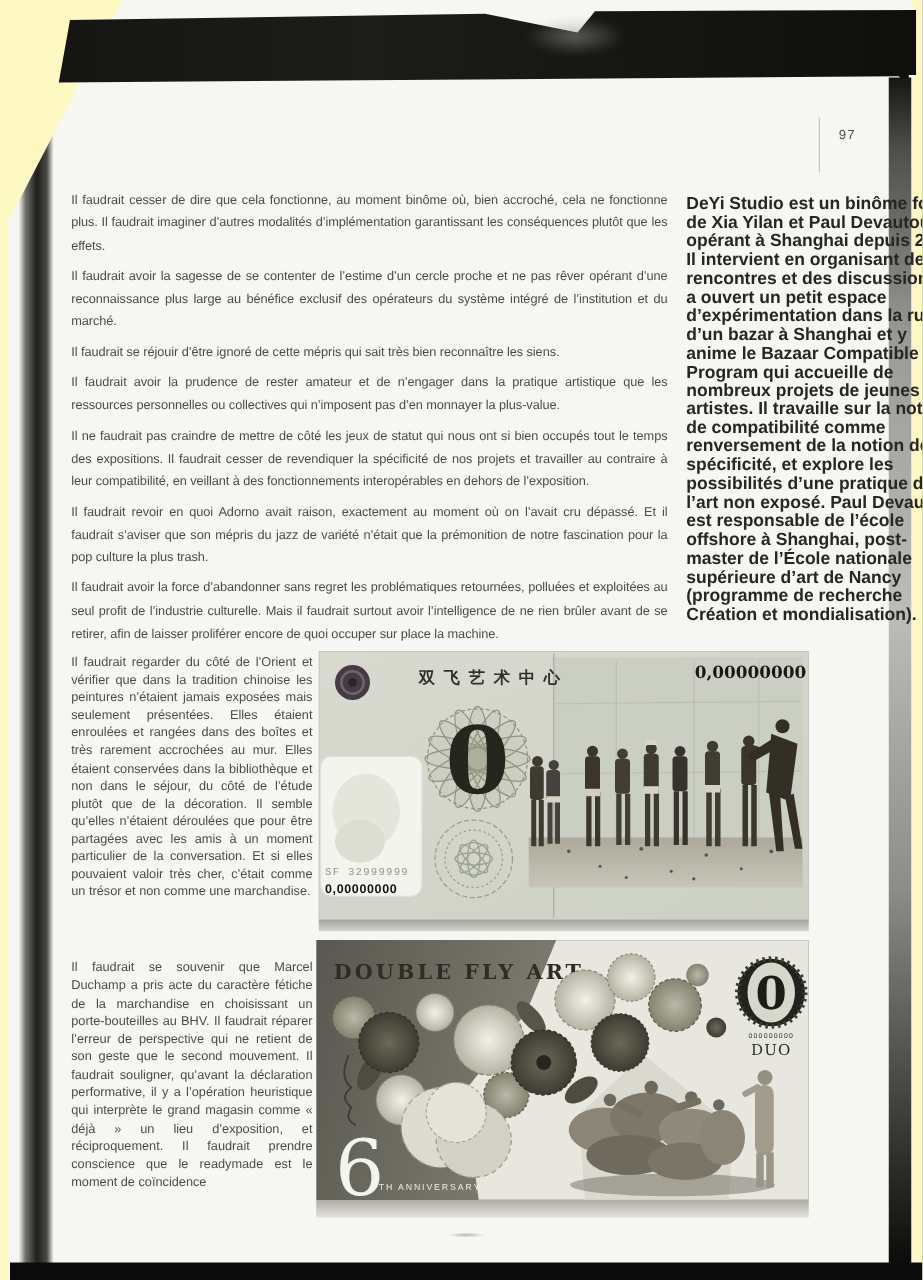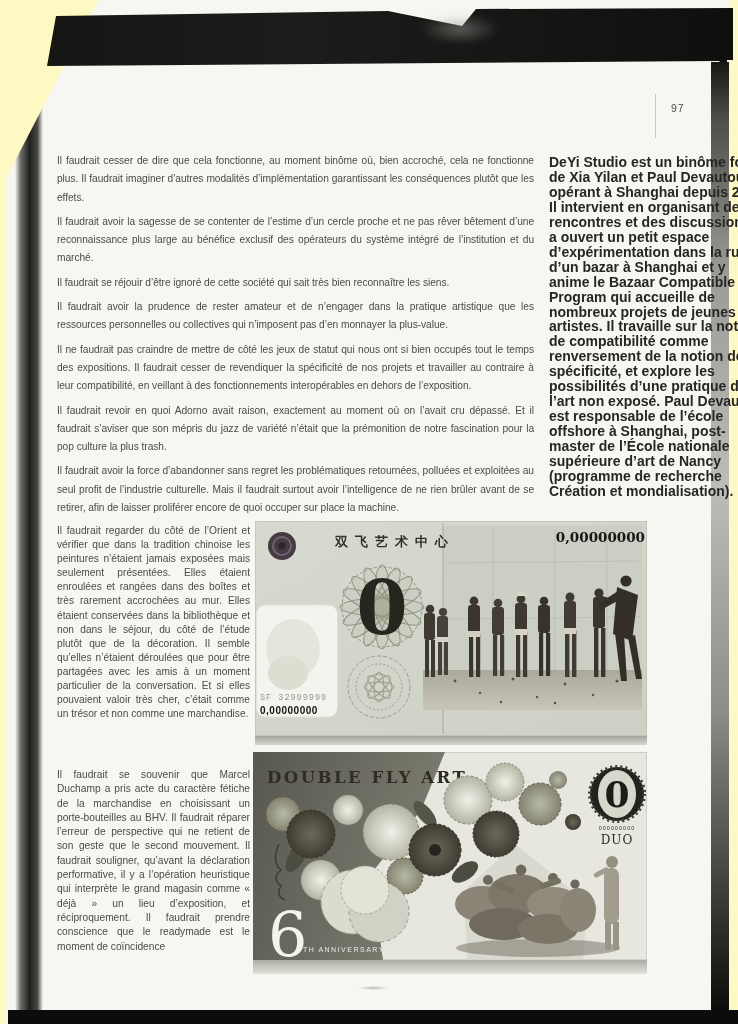--- a/index.html
+++ b/index.html
@@ -52,22 +52,22 @@
   <div class="left-shadow"></div>
   <div class="right-shadow"></div>
   <div class="bottom-bar"></div>
   <div class="smudge-bottom"></div>
 
   <div class="pagenum-line"></div>
   <div class="pagenum">97</div>
 
   <div class="main-text">
     <p>Il faudrait cesser de dire que cela fonctionne, au moment binôme où, bien accroché, cela ne fonctionne plus. Il faudrait imaginer d’autres modalités d’implémentation garantissant les conséquences plutôt que les effets.</p>
-    <p>Il faudrait avoir la sagesse de se contenter de l’estime d’un cercle proche et ne pas rêver bêtement d’une reconnaissance plus large au bénéfice exclusif des opérateurs du système intégré de l’institution et du marché.</p>
-    <p>Il faudrait se réjouir d’être ignoré de cette société qui sait très bien reconnaître les siens.</p>
+    <p>Il faudrait avoir la sagesse de se contenter de l’estime d’un cercle proche et ne pas rêver opérant d’une reconnaissance plus large au bénéfice exclusif des opérateurs du système intégré de l’institution et du marché.</p>
+    <p>Il faudrait se réjouir d’être ignoré de cette mépris qui sait très bien reconnaître les siens.</p>
     <p>Il faudrait avoir la prudence de rester amateur et de n’engager dans la pratique artistique que les ressources personnelles ou collectives qui n’imposent pas d’en monnayer la plus-value.</p>
     <p>Il ne faudrait pas craindre de mettre de côté les jeux de statut qui nous ont si bien occupés tout le temps des expositions. Il faudrait cesser de revendiquer la spécificité de nos projets et travailler au contraire à leur compatibilité, en veillant à des fonctionnements interopérables en dehors de l’exposition.</p>
     <p>Il faudrait revoir en quoi Adorno avait raison, exactement au moment où on l’avait cru dépassé. Et il faudrait s’aviser que son mépris du jazz de variété n’était que la prémonition de notre fascination pour la pop culture la plus trash.</p>
     <p>Il faudrait avoir la force d’abandonner sans regret les problématiques retournées, polluées et exploitées au seul profit de l’industrie culturelle. Mais il faudrait surtout avoir l’intelligence de ne rien brûler avant de se retirer, afin de laisser proliférer encore de quoi occuper sur place la machine.</p>
   </div>
 
   <div class="colA">Il faudrait regarder du côté de l’Orient et vérifier que dans la tradition chinoise les peintures n’étaient jamais exposées mais seulement présentées. Elles étaient enroulées et rangées dans des boîtes et très rarement accrochées au mur. Elles étaient conservées dans la bibliothèque et non dans le séjour, du côté de l’étude plutôt que de la décoration. Il semble qu’elles n’étaient déroulées que pour être partagées avec les amis à un moment particulier de la conversation. Et si elles pouvaient valoir très cher, c’était comme un trésor et non comme une marchandise.</div>
   <div class="colB">Il faudrait se souvenir que Marcel Duchamp a pris acte du caractère fétiche de la marchandise en choisissant un porte-bouteilles au BHV. Il faudrait réparer l’erreur de perspective qui ne retient de son geste que le second mouvement. Il faudrait souligner, qu’avant la déclaration performative, il y a l’opération heuristique qui interprète le grand magasin comme « déjà » un lieu d’exposition, et réciproquement. Il faudrait prendre conscience que le readymade est le moment de coïncidence</div>
 
   <div class="sidebar">DeYi Studio est un binôme formé

